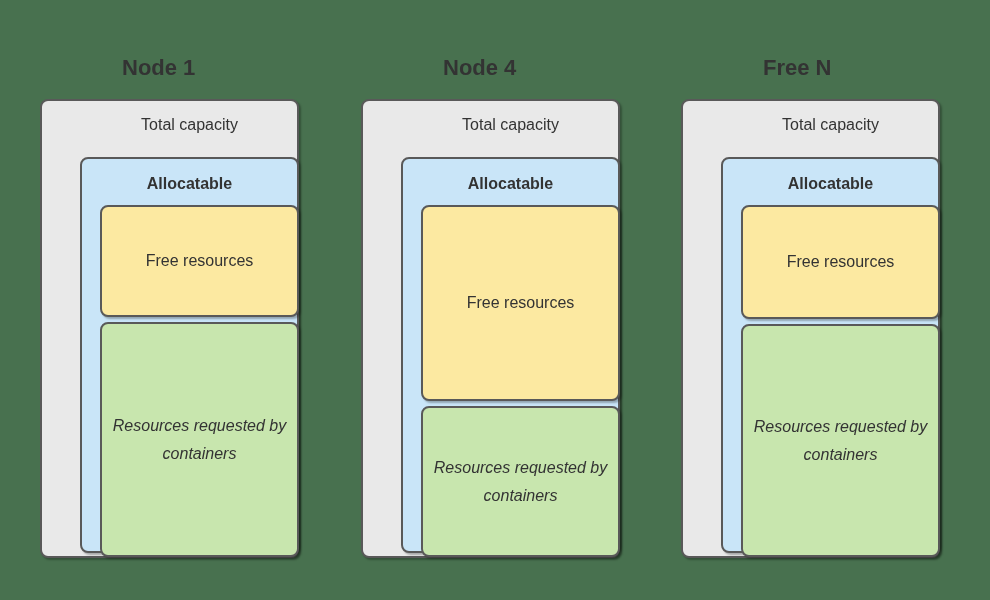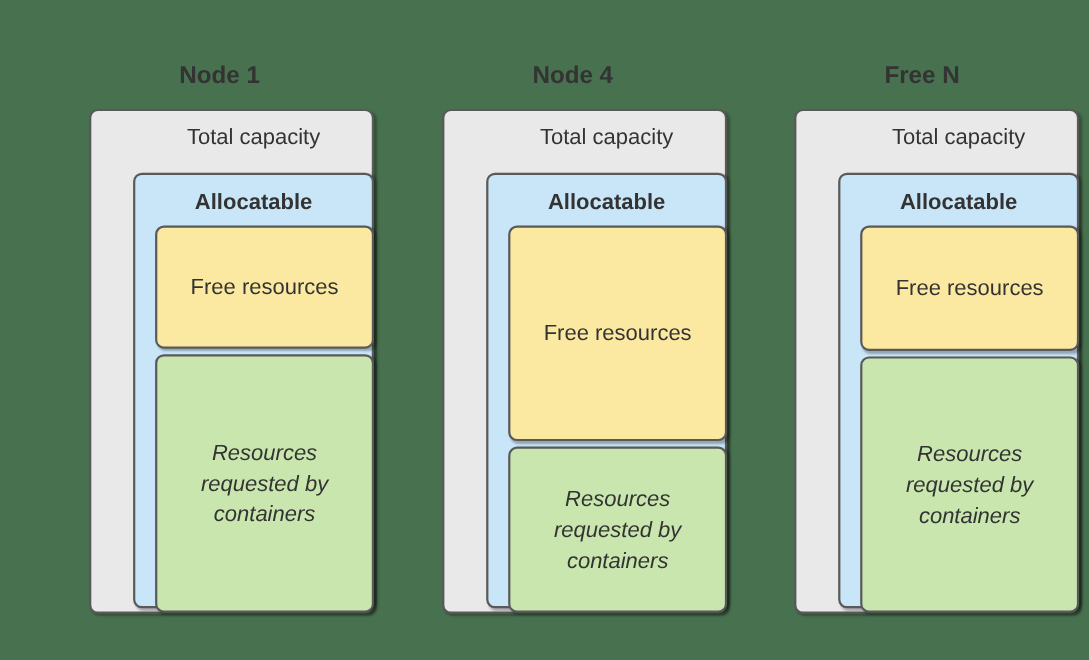--- a/index.html
+++ b/index.html
@@ -15,42 +15,42 @@
   * { box-sizing: border-box; }
   html, body { margin: 0; padding: 0; }
   body {
     width: 990px; height: 600px;
     background: var(--canvas-bg);
     font-family: "Liberation Sans", sans-serif;
     overflow: hidden;
   }
   .canvas { position: relative; width: 990px; height: 600px; }
 
-  .node { position: absolute; top: 55px; width: 259px; height: 503px; margin-left: 41px; }
+  .node { position: absolute; top: 55px; width: 259px; height: 503px; }
   .node.n1 { left: 40px; }
   .node.n2 { left: 361px; }
   .node.n3 { left: 681px; }
 
   .node-title {
     position: absolute; left: 82px; top: 0;
     font-size: 22px; font-weight: bold; line-height: 26px;
     color: var(--title-text); white-space: nowrap;
   }
 
   .box {
     position: absolute;
     border: 2px solid var(--box-border);
     border-radius: 8px;
     box-shadow: 2px 2px 2px rgba(0,0,0,0.28);
   }
   .capacity   { left: 0;  top: 44px;  right: 0; bottom: 0; background: var(--capacity-fill); }
   .allocatable{ left: 40px; top: 102px; right: 0; bottom: 5px; background: var(--allocatable-fill); }
 
   .label {
-    font-size: 20px; line-height: 26px; color: var(--label-text);
+    font-size: 16px; line-height: 26px; color: var(--label-text);
     text-align: center;
   }
   .capacity-label   { position: absolute; left: 40px; right: 0; top: 57px;  }
   .allocatable-label{ position: absolute; left: 40px; right: 0; top: 116px; font-weight: bold; }
 
   .inner-stack {
     position: absolute; left: 60px; right: 0; top: 150px; bottom: 1px;
     display: flex; flex-direction: column; row-gap: 5px;
   }
   .free {

